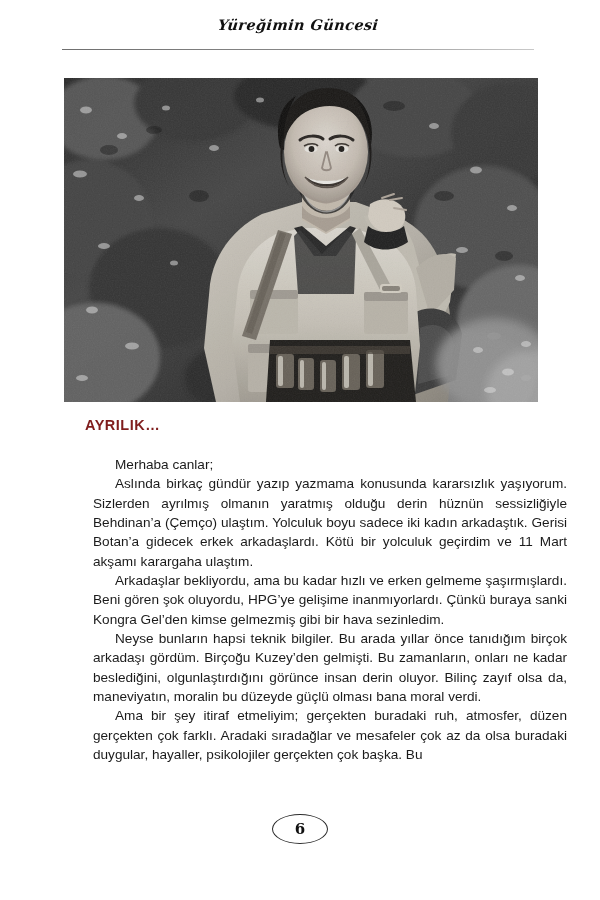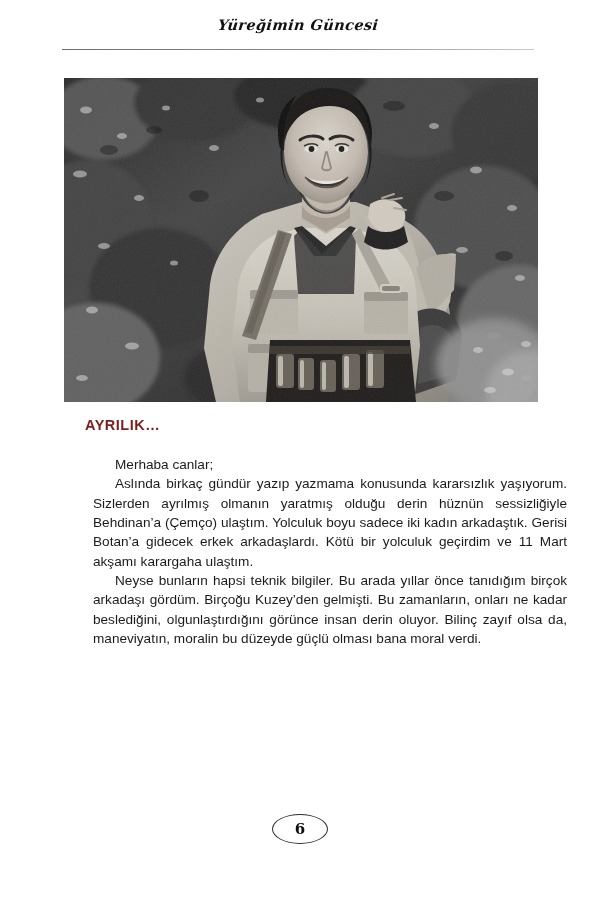--- a/index.html
+++ b/index.html
@@ -329,21 +329,23 @@
       <rect x="0" y="0" width="474" height="324" filter="url(#grain)" opacity="0.5"></rect>
       <rect x="0" y="0" width="474" height="324" fill="#000000" opacity="0.05"></rect>
     </svg>
   </div>
 
   <div class="section-heading">AYRILIK…</div>
 
   <div class="body-text">
     <p>Merhaba canlar;</p>
     <p>Aslında birkaç gündür yazıp yazmama konusunda kararsızlık yaşıyorum. Sizlerden ayrılmış olmanın yaratmış olduğu derin hüznün sessizliğiyle Behdinan’a (Çemço) ulaştım. Yolculuk boyu sadece iki kadın arkadaştık. Gerisi Botan’a gidecek erkek arkadaşlardı. Kötü bir yolculuk geçirdim ve 11 Mart akşamı karargaha ulaştım.</p>
+    <p>Arkadaşlar bekliyordu, ama bu kadar hızlı ve erken gelmeme şaşırmışlardı. Beni gören şok oluyordu, HPG’ye gelişime inanmıyorlardı. Çünkü buraya sanki Kongra Gel’den kimse gelmezmiş gibi bir hava sezinledim.</p>
     <p>Neyse bunların hapsi teknik bilgiler. Bu arada yıllar önce tanıdığım birçok arkadaşı gördüm. Birçoğu Kuzey’den gelmişti. Bu zamanların, onları ne kadar beslediğini, olgunlaştırdığını görünce insan derin oluyor. Bilinç zayıf olsa da, maneviyatın, moralin bu düzeyde güçlü olması bana moral verdi.</p>
+    <p>Ama bir şey itiraf etmeliyim; gerçekten buradaki ruh, atmosfer, düzen gerçekten çok farklı. Aradaki sıradağlar ve mesafeler çok az da olsa buradaki duygular, hayaller, psikolojiler gerçekten çok başka. Bu</p>
   </div>
 
   <div class="folio">
     <div class="folio-oval"></div>
     <div class="folio-num">6</div>
   </div>
 
 </div>
 
 </body></html>

